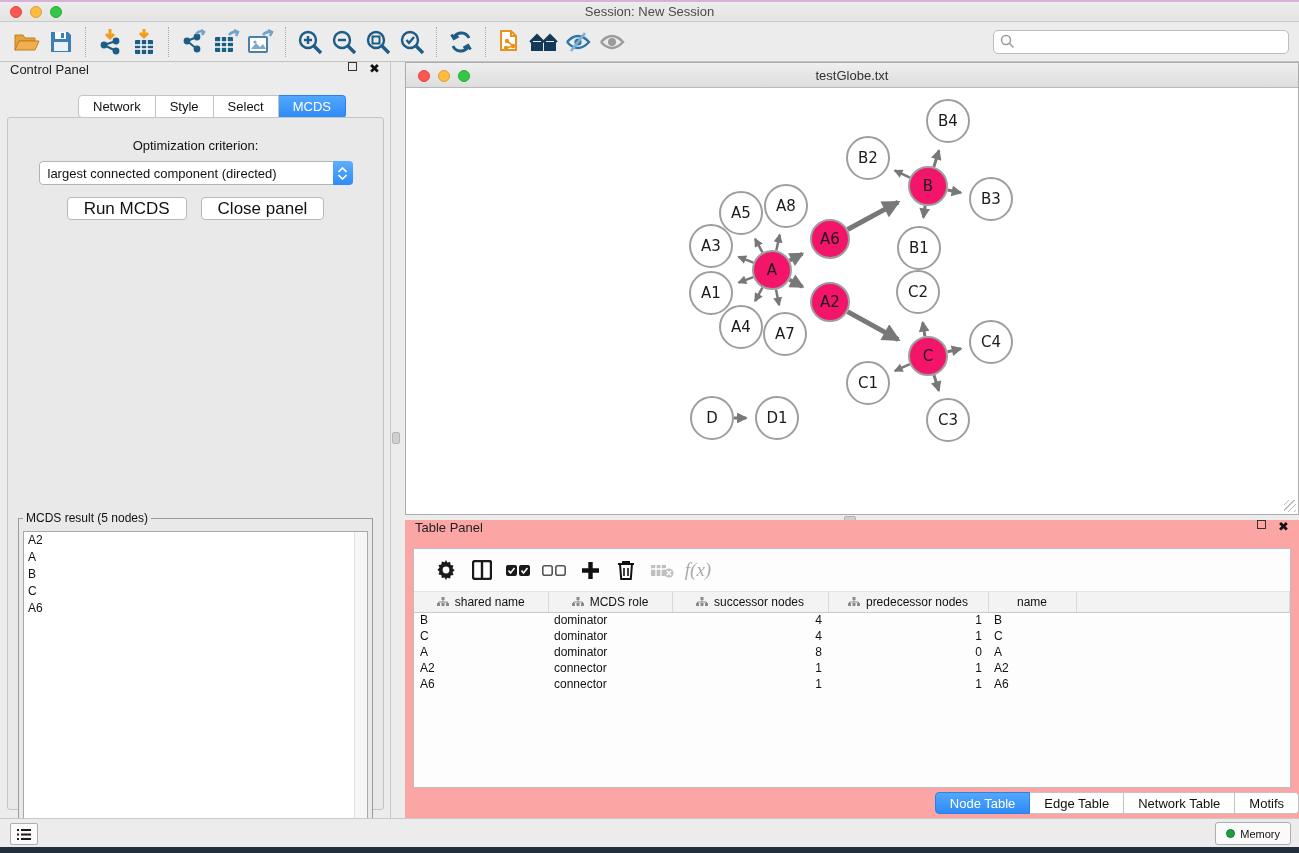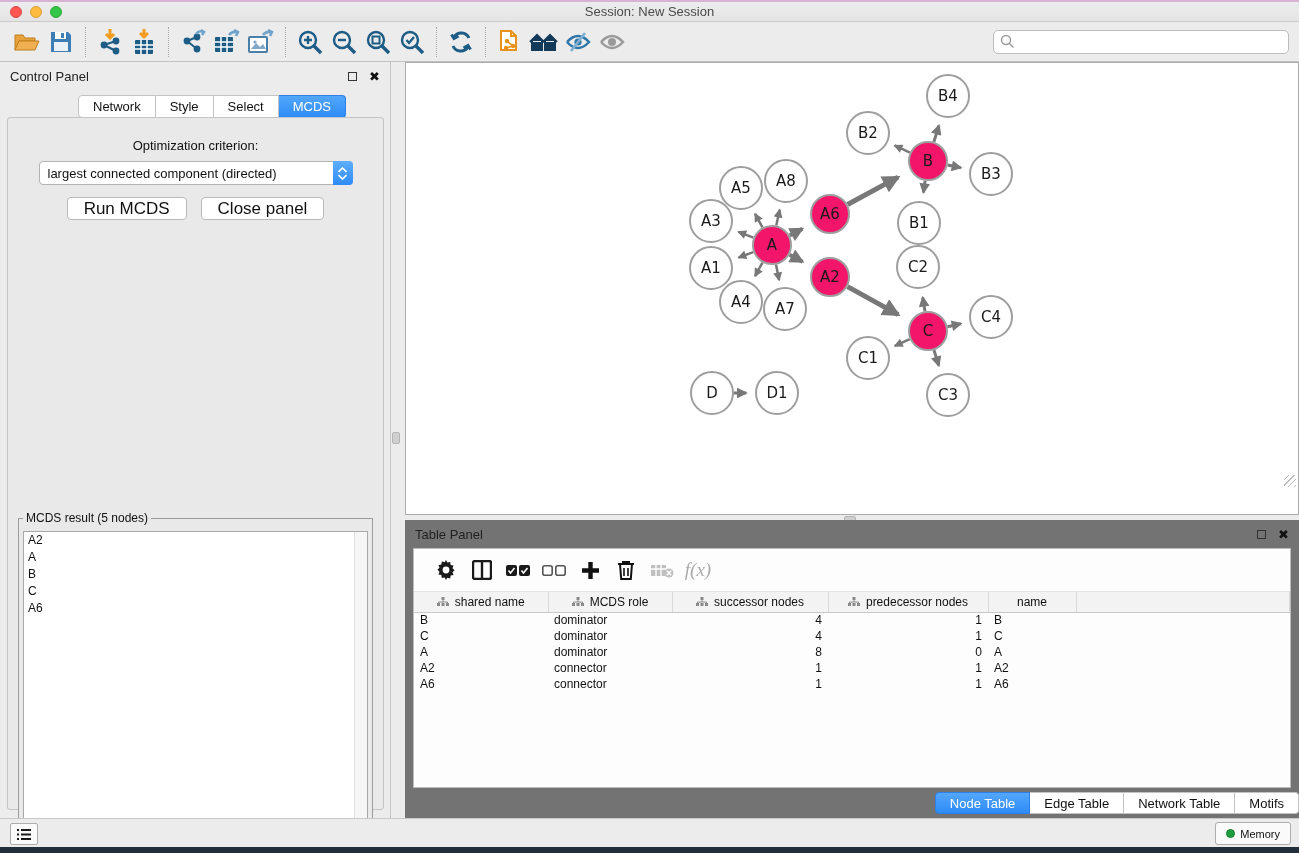--- a/index.html
+++ b/index.html
@@ -24,21 +24,21 @@
   .tb-btn { width:34px; height:32px; display:flex; align-items:center; justify-content:center; cursor:pointer; }
   .tb-sep { width:1px; height:30px; margin:0 7px; border-left:1px dotted #A9A9A9; }
   .tb-spacer { flex:1; }
   .searchbox { width:296px; height:24px; margin-right:10px; background:#fff; border:1px solid #BDBDBD;
     border-radius:5px; display:flex; align-items:center; padding-left:6px; }
   .searchbox input { border:none; outline:none; flex:1; font-size:12px; background:transparent; }
 
   
   .control-panel { position:absolute; left:0; top:62px; width:391px; height:756px; background:#ECECEC;
     border-right:1px solid #C6C6C6; }
-  .panel-hd { height:28px; display:flex; align-items:center; padding:0 10px; font-size:13px; color:#222; }
+  .panel-hd { height:28px; display:flex; padding:0 10px; font-size:13px; color:#222; }
   .panel-hd .sp { flex:1; }
   .float-ic { width:9px; height:9px; border:1.5px solid #333; display:inline-block; margin-right:12px; cursor:pointer; }
   .close-ic { font-size:13px; font-weight:bold; color:#111; cursor:pointer; line-height:1; }
 
   .seg-tabs { position:absolute; left:78px; top:33px; display:flex; }
   .seg { height:23px; padding:0 14px; background:#fff; border:1px solid #C3C3C3; border-left:none;
     font-size:13px; display:flex; align-items:center; color:#111; cursor:pointer; }
   .seg:first-child { border-left:1px solid #C3C3C3; border-radius:4px 0 0 4px; }
   .seg:last-child { border-radius:0 4px 4px 0; }
   .seg.sel { background:linear-gradient(#53A7FB,#2E8BF7); border-color:#2E80E8; color:#fff; }
@@ -72,21 +72,21 @@
     border:1px solid #ABABAB; }
   .net-titlebar { height:25px; background:linear-gradient(#EFEFEF,#DDDDDD); border-bottom:1px solid #B8B8B8; position:relative; }
   .net-titlebar .traffic { top:7px; left:12px; }
   .net-title { top:5px; font-size:13px; color:#333; }
   .net-canvas { position:relative; width:892px; height:426px; background:#fff; }
   .grip { position:absolute; right:2px; bottom:2px; width:12px; height:12px; }
   .grip::before { content:""; position:absolute; right:0; bottom:0; width:12px; height:12px;
     background:repeating-linear-gradient(135deg, transparent 0 3px, #BBB 3px 4px); }
 
   
-  .table-panel { position:absolute; left:405px; top:520px; width:894px; height:298px; background:#737373; }
+  .table-panel { position:absolute; left:405px; top:520px; width:894px; height:298px; background:#fca5a5; }
   .tp-body { position:absolute; left:8px; top:28px; width:878px; height:240px; background:#FDFDFD; border:1px solid #BDBDBD; }
   .tp-toolbar { height:43px; display:flex; align-items:center; padding-left:14px; gap:0; border-bottom:1px solid #E3E3E3; }
   .tp-btn { width:36px; height:34px; display:flex; align-items:center; justify-content:center; cursor:pointer; }
   .tp-btn.disabled { cursor:default; }
   .fx { font-family:"Liberation Serif","DejaVu Serif",serif; font-style:italic; font-size:19px; color:#AAA; }
 
   table.attr { border-collapse:collapse; width:100%; table-layout:fixed; font-size:12px; color:#111; }
   table.attr th { background:#F3F3F3; border-bottom:1px solid #C9C9C9; border-right:1px solid #D9D9D9;
     font-weight:normal; height:20px; text-align:center; font-size:12px; position:relative; }
   table.attr th .th-inner { display:flex; align-items:center; justify-content:center; gap:6px; }
@@ -303,20 +303,28 @@
           <div class="item">C</div>
           <div class="item">A6</div>
         </div>
     </fieldset>
   </div>
 </div>
 
 <div class="vdiv-handle"></div>
 
 <div class="net-win">
+  <div class="net-titlebar">
+    <div class="traffic">
+      <div class="light red"></div>
+      <div class="light yellow"></div>
+      <div class="light green"></div>
+    </div>
+    <div class="win-title net-title">testGlobe.txt</div>
+  </div>
   <div class="net-canvas">
     <svg width="892" height="426" viewBox="0 0 892 426">
         <defs>
           <marker id="arrow" viewBox="0 0 10 10" refX="8.5" refY="5" markerWidth="4.2" markerHeight="3.6" orient="auto-start-reverse">
             <path d="M0 0 L10 5 L0 10 z" fill="#787878"></path>
           </marker>
         </defs>
         <line x1="347.38868096605233" y1="174.6775138227091" x2="332.45169557507285" y2="168.80066711150408" stroke="#787878" stroke-width="2.5" marker-end="url(#arrow)"></line>
         <line x1="356.4445610618003" y1="164.43032195234252" x2="349.09427243384454" y2="150.91527512029478" stroke="#787878" stroke-width="2.5" marker-end="url(#arrow)"></line>
         <line x1="370.27393757610866" y1="162.46199965207478" x2="373.69594207523977" y2="146.81855051318973" stroke="#787878" stroke-width="2.5" marker-end="url(#arrow)"></line>

